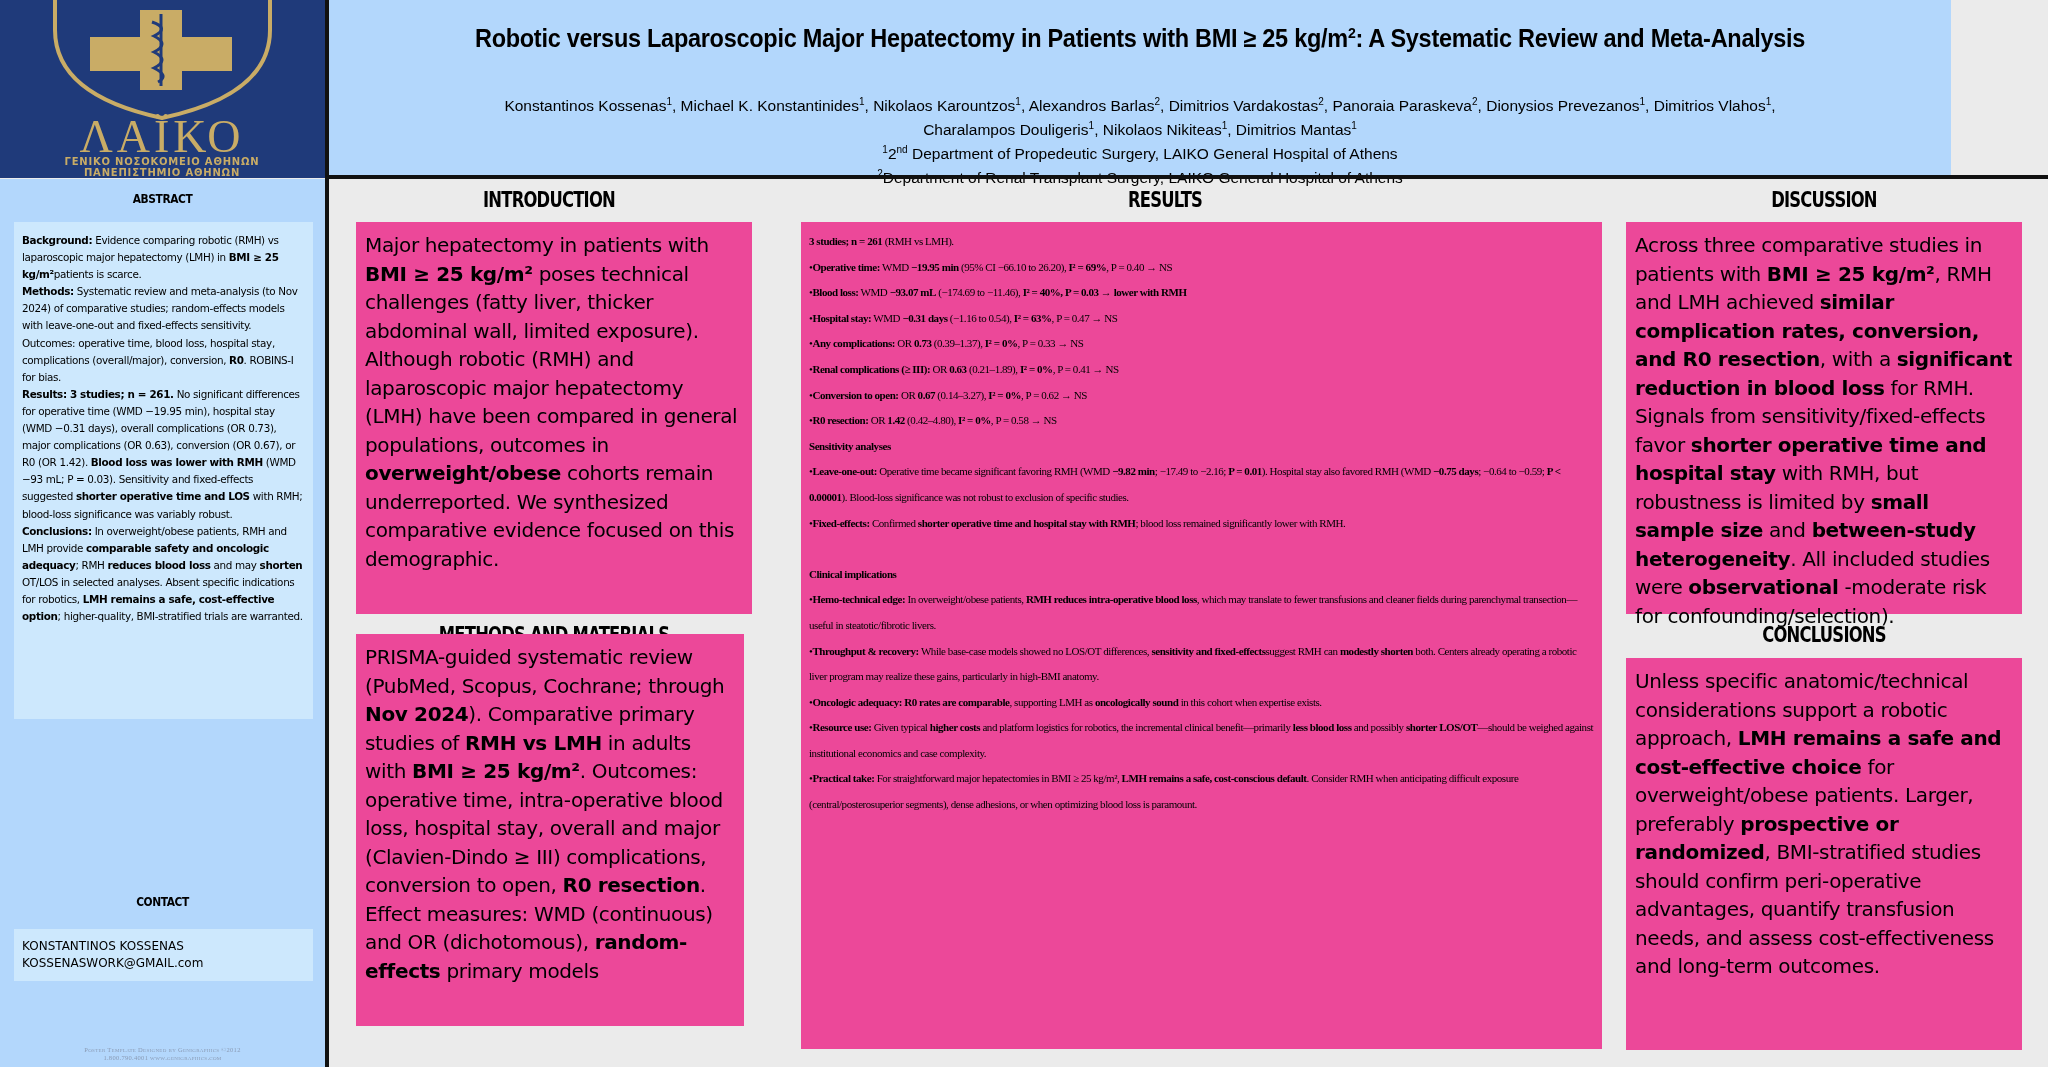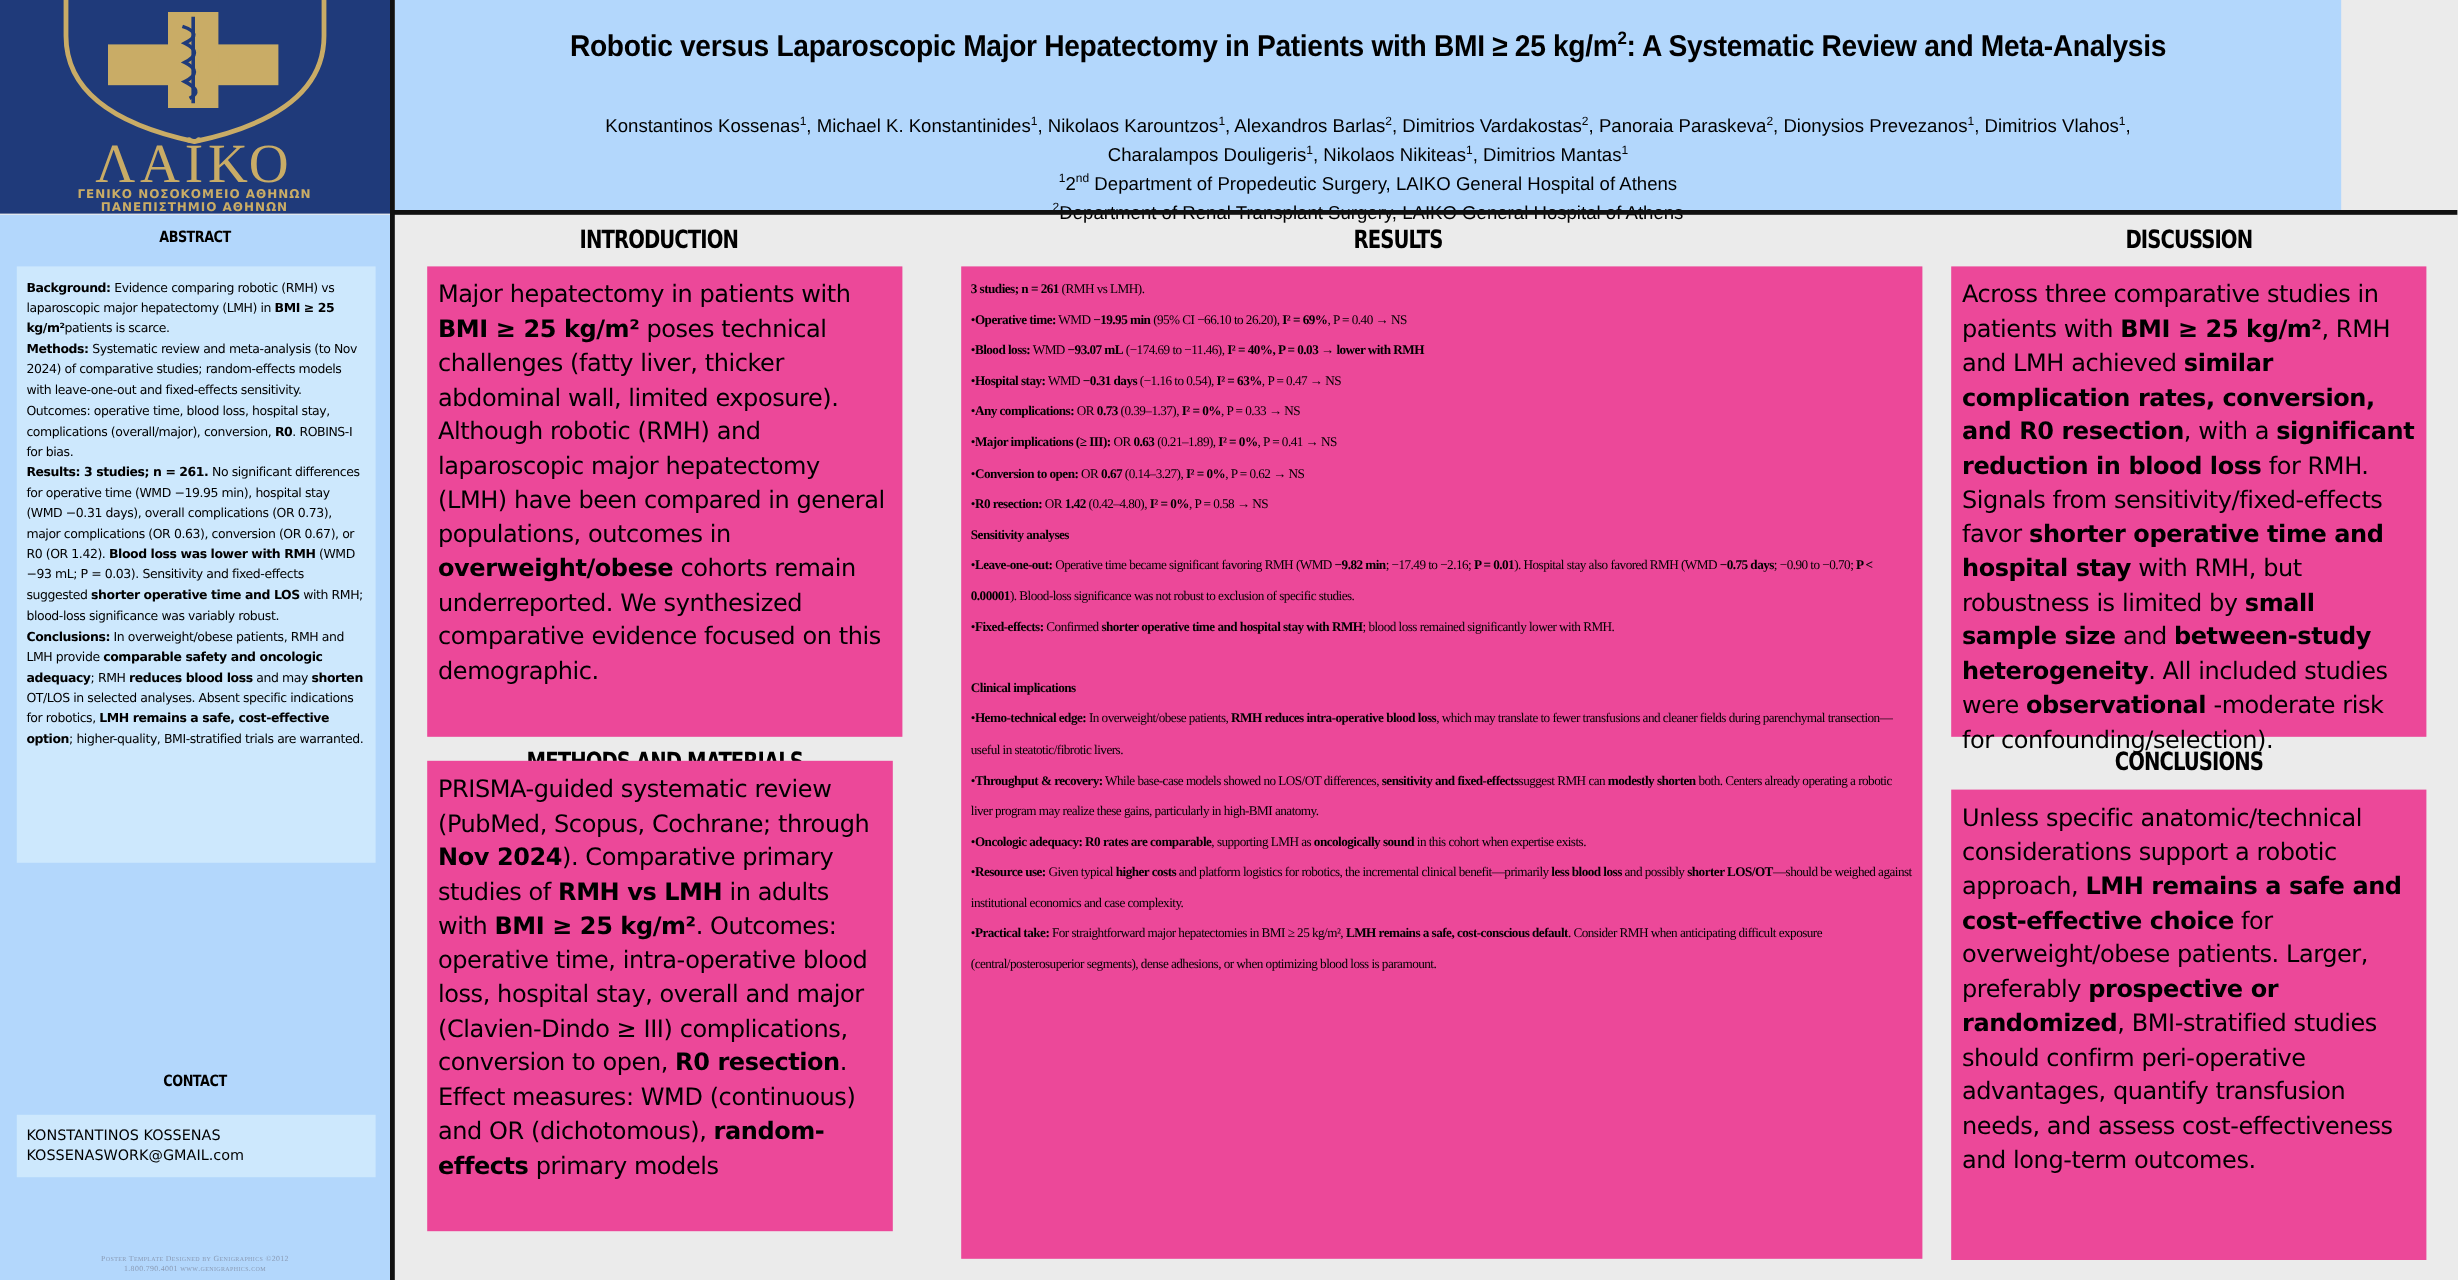--- a/index.html
+++ b/index.html
@@ -91,25 +91,25 @@
     <p><span>PRISMA-guided systematic review (PubMed, Scopus, Cochrane; through </span><b>Nov 2024</b><span>). Comparative primary studies of </span><b>RMH vs LMH</b><span> in adults with </span><b>BMI ≥ 25 kg/m²</b><span>. Outcomes: operative time, intra-operative blood loss, hospital stay, overall and major (Clavien-Dindo ≥ III) complications, conversion to open, </span><b>R0 resection</b><span>. Effect measures: WMD (continuous) and OR (dichotomous), </span><b>random-effects</b><span> primary models</span></p>
   </div>
 
 <div class="col-heading" style="left:782px; width:766px; top:188px;">RESULTS</div>
 <div class="box box-results" style="left:782px; top:222px; width:801px; height:827px;">
     <p><b>3 studies; n = 261</b><span> (RMH vs LMH).</span></p>
     <p><span>•</span><b>Operative time:</b><span> WMD </span><b>−19.95 min</b><span> (95% CI −66.10 to 26.20), </span><b>I² = 69%</b><span>, P = 0.40 → NS</span></p>
     <p><span>•</span><b>Blood loss:</b><span> WMD </span><b>−93.07 mL</b><span> (−174.69 to −11.46), </span><b>I² = 40%, P = 0.03 → lower with RMH</b></p>
     <p><span>•</span><b>Hospital stay:</b><span> WMD </span><b>−0.31 days</b><span> (−1.16 to 0.54), </span><b>I² = 63%</b><span>, P = 0.47 → NS</span></p>
     <p><span>•</span><b>Any complications:</b><span> OR </span><b>0.73</b><span> (0.39–1.37), </span><b>I² = 0%</b><span>, P = 0.33 → NS</span></p>
-    <p><span>•</span><b>Major implications (≥ III):</b><span> OR </span><b>0.63</b><span> (0.21–1.89), </span><b>I² = 0%</b><span>, P = 0.41 → NS</span></p>
+    <p><span>•</span><b>Renal complications (≥ III):</b><span> OR </span><b>0.63</b><span> (0.21–1.89), </span><b>I² = 0%</b><span>, P = 0.41 → NS</span></p>
     <p><span>•</span><b>Conversion to open:</b><span> OR </span><b>0.67</b><span> (0.14–3.27), </span><b>I² = 0%</b><span>, P = 0.62 → NS</span></p>
     <p><span>•</span><b>R0 resection:</b><span> OR </span><b>1.42</b><span> (0.42–4.80), </span><b>I² = 0%</b><span>, P = 0.58 → NS</span></p>
     <p><b>Sensitivity analyses</b></p>
-    <p><span>•</span><b>Leave-one-out:</b><span> Operative time became significant favoring RMH (WMD </span><b>−9.82 min</b><span>; −17.49 to −2.16; </span><b>P = 0.01</b><span>). Hospital stay also favored RMH (WMD </span><b>−0.75 days</b><span>; −0.90 to −0.70; </span><b>P &lt; 0.00001</b><span>). Blood-loss significance was not robust to exclusion of specific studies.</span></p>
+    <p><span>•</span><b>Leave-one-out:</b><span> Operative time became significant favoring RMH (WMD </span><b>−9.82 min</b><span>; −17.49 to −2.16; </span><b>P = 0.01</b><span>). Hospital stay also favored RMH (WMD </span><b>−0.75 days</b><span>; −0.64 to −0.59; </span><b>P &lt; 0.00001</b><span>). Blood-loss significance was not robust to exclusion of specific studies.</span></p>
     <p><span>•</span><b>Fixed-effects:</b><span> Confirmed </span><b>shorter operative time and hospital stay with RMH</b><span>; blood loss remained significantly lower with RMH.</span></p>
     <p class="spacer"></p>
     <p><b>Clinical implications</b></p>
     <p><span>•</span><b>Hemo-technical edge:</b><span> In overweight/obese patients, </span><b>RMH reduces intra-operative blood loss</b><span>, which may translate to fewer transfusions and cleaner fields during parenchymal transection—useful in steatotic/fibrotic livers.</span></p>
     <p><span>•</span><b>Throughput &amp; recovery:</b><span> While base-case models showed no LOS/OT differences, </span><b>sensitivity and fixed-effects</b><span>suggest RMH can </span><b>modestly shorten</b><span> both. Centers already operating a robotic liver program may realize these gains, particularly in high-BMI anatomy.</span></p>
     <p><span>•</span><b>Oncologic adequacy: R0 rates are comparable</b><span>, supporting LMH as </span><b>oncologically sound</b><span> in this cohort when expertise exists.</span></p>
     <p><span>•</span><b>Resource use:</b><span> Given typical </span><b>higher costs</b><span> and platform logistics for robotics, the incremental clinical benefit—primarily </span><b>less blood loss</b><span> and possibly </span><b>shorter LOS/OT</b><span>—should be weighed against institutional economics and case complexity.</span></p>
     <p><span>•</span><b>Practical take:</b><span> For straightforward major hepatectomies in BMI ≥ 25 kg/m², </span><b>LMH remains a safe, cost-conscious default</b><span>. Consider RMH when anticipating difficult exposure (central/posterosuperior segments), dense adhesions, or when optimizing blood loss is paramount.</span></p>
   </div>
 

